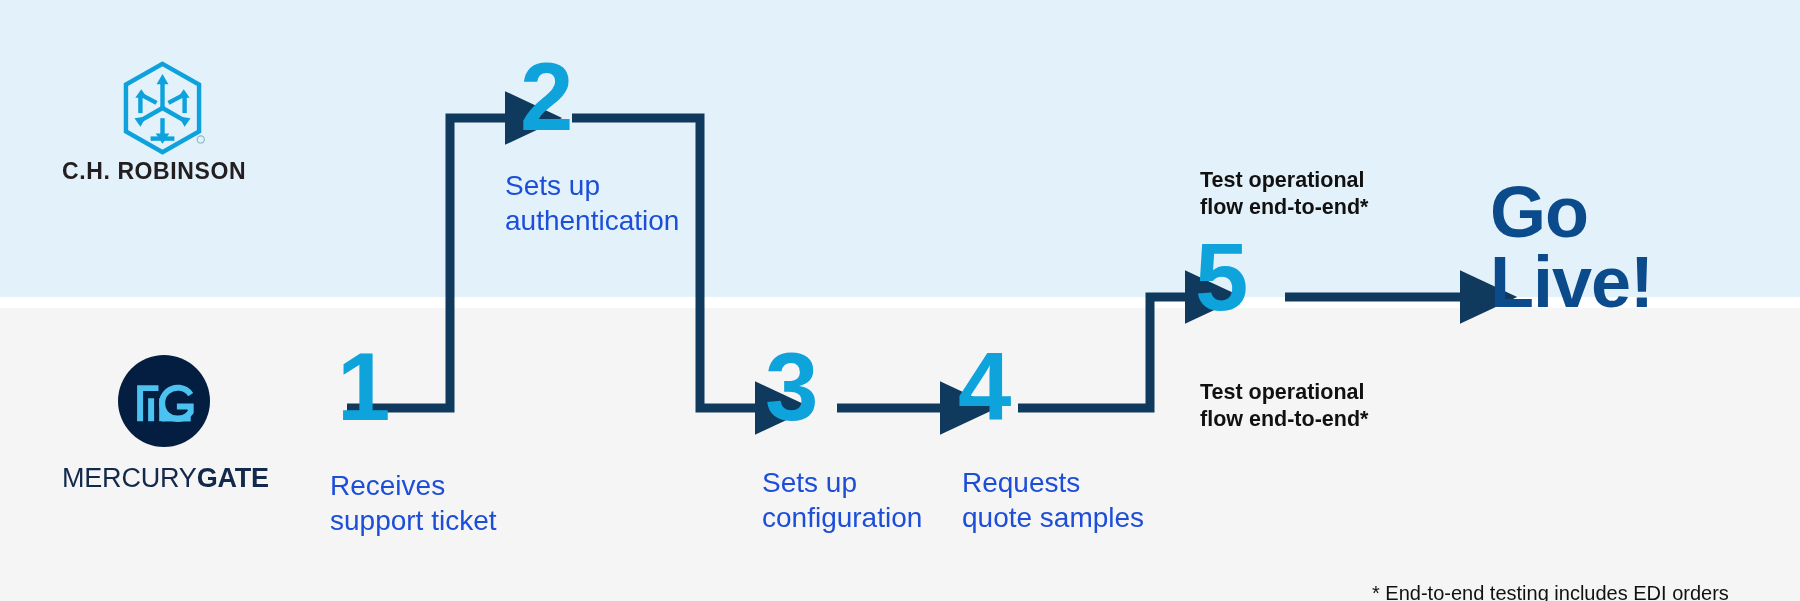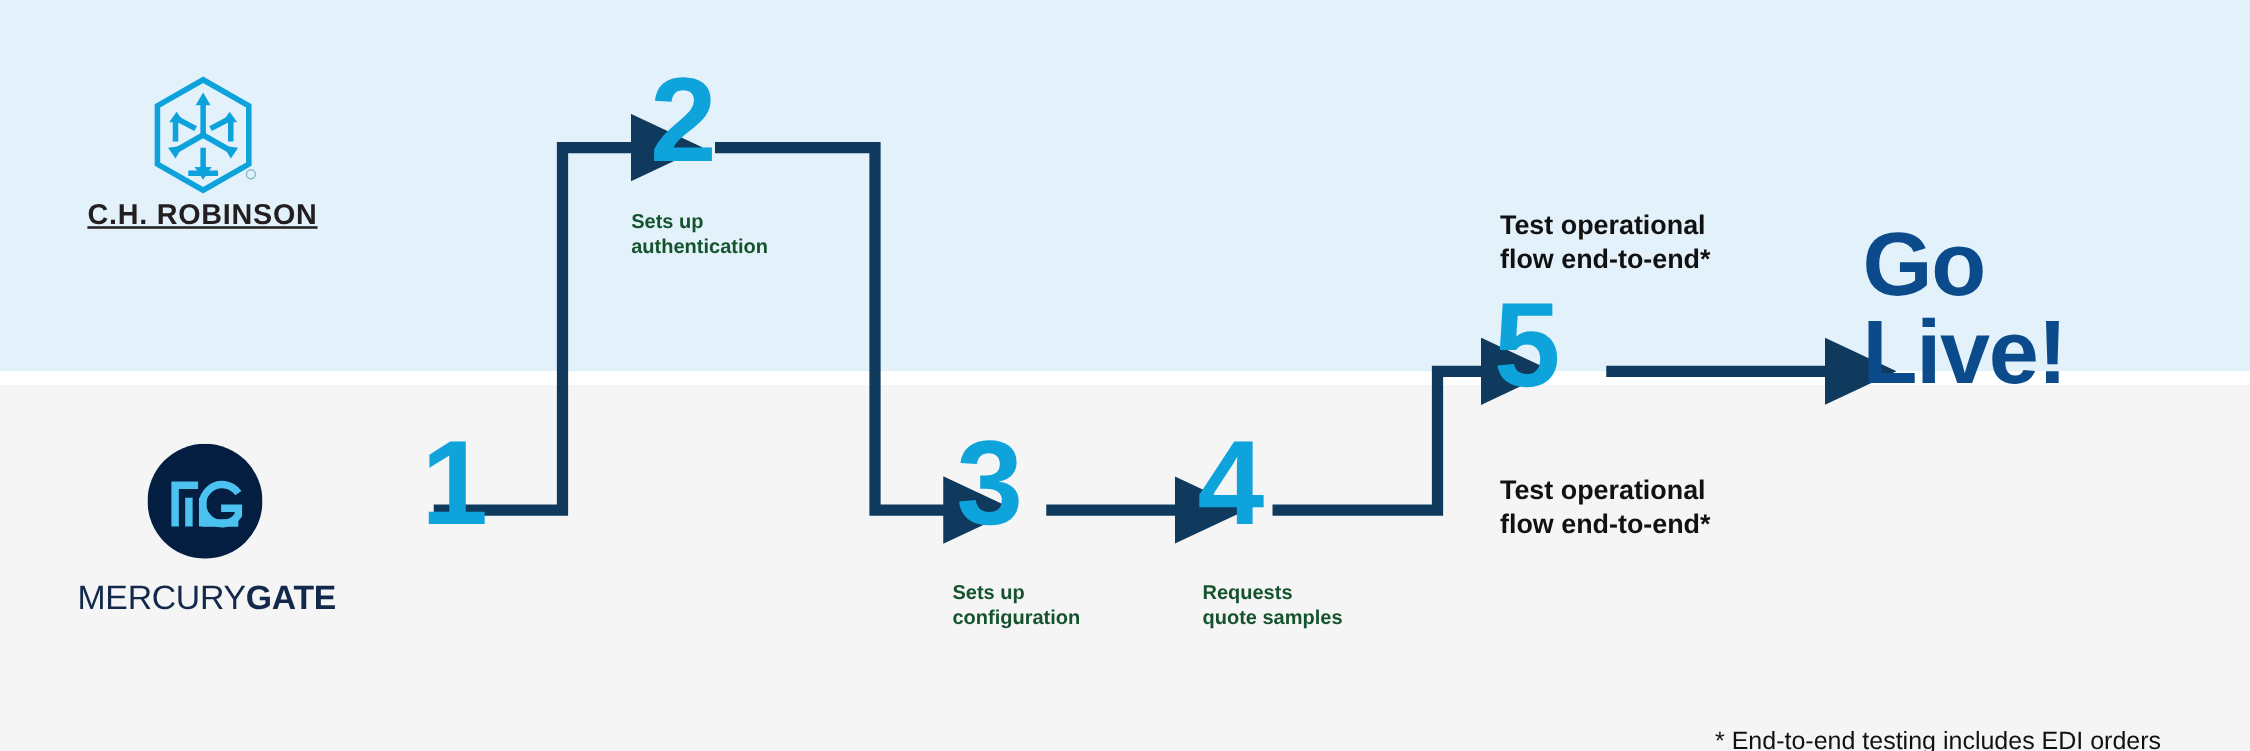--- a/index.html
+++ b/index.html
@@ -9,33 +9,33 @@
   #stage{position:absolute;left:0;top:0;width:1800px;height:601px;}
 
   .band-top{position:absolute;left:0;top:0;width:1800px;height:297px;background:#e2f1fa;}
   .band-gap{position:absolute;left:0;top:297px;width:1800px;height:11px;background:#ffffff;}
   .band-bottom{position:absolute;left:0;top:308px;width:1800px;height:293px;background:#f5f5f5;}
 
   #wires{position:absolute;left:0;top:0;width:1800px;height:601px;pointer-events:none;}
 
   
   .chr-logo{position:absolute;left:120px;top:60px;width:85px;height:96px;}
-  .chr-word{position:absolute;left:62px;top:158px;width:200px;text-align:center;
-            font-size:23px;font-weight:bold;letter-spacing:0.6px;color:#231f20;text-decoration:underline;}
+  .chr-word{position:absolute;left:62px;top:158px;width:200px;text-align:left;
+            font-size:23px;font-weight:bold;letter-spacing:0.6px;color:#231f20;}
   .mg-logo{position:absolute;left:118px;top:355px;width:92px;height:92px;}
   .mg-word{position:absolute;left:62px;top:463px;width:205px;text-align:center;
            font-size:27px;color:#13294b;white-space:nowrap;letter-spacing:-0.2px;}
   .mg-word .thin{font-weight:400;}
   .mg-word .bold{font-weight:bold;}
 
   
   .stepnum{position:absolute;font-size:96px;line-height:0.82;font-weight:bold;
            color:#0fa3dc;letter-spacing:-2px;}
-  .steplabel{position:absolute;font-size:16px;line-height:1.26;font-weight:bold;
-             color:#14532d;white-space:pre-line;}
+  .steplabel{position:absolute;font-size:28px;line-height:1.26;font-weight:normal;
+             color:#1d4ed8;white-space:pre-line;}
   .notelabel{position:absolute;font-size:21.5px;line-height:1.26;font-weight:bold;
              color:#111111;white-space:pre-line;}
 
   .golive{position:absolute;left:1490px;top:178px;font-size:72px;line-height:0.97;
           font-weight:bold;color:#0b4b8c;letter-spacing:-1px;white-space:pre-line;}
 
   .footnote{position:absolute;left:1372px;top:582px;font-size:20px;font-weight:400;
             color:#111111;white-space:nowrap;}
 </style>
 </head>
@@ -104,20 +104,22 @@
       <path d="M48,72 L48,47"></path>
       <path d="M79,43 A17,17 0 1 0 79,62 L79,56 L64,56"></path>
       <path d="M48,69 L79,69"></path>
     </g>
   </svg>
   <div class="mg-word">
     <span class="thin">MERCURY</span><span class="bold">GATE</span>
   </div>
 
   <div class="stepnum" style="left:337px;top:348px;">1</div>
+  <div class="steplabel" style="left:330px;top:468px;">Receives
+support ticket</div>
 
   <div class="stepnum" style="left:520px;top:58px;">2</div>
   <div class="steplabel" style="left:505px;top:168px;">Sets up
 authentication</div>
 
   <div class="stepnum" style="left:765px;top:348px;">3</div>
   <div class="steplabel" style="left:762px;top:465px;">Sets up
 configuration</div>
 
   <div class="stepnum" style="left:958px;top:348px;">4</div>

